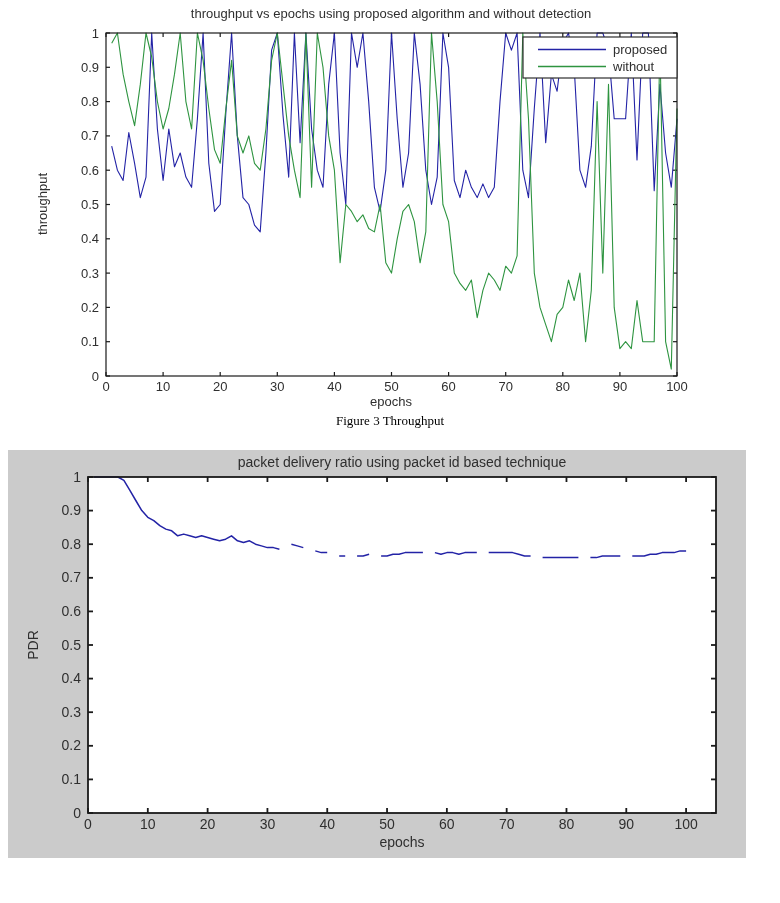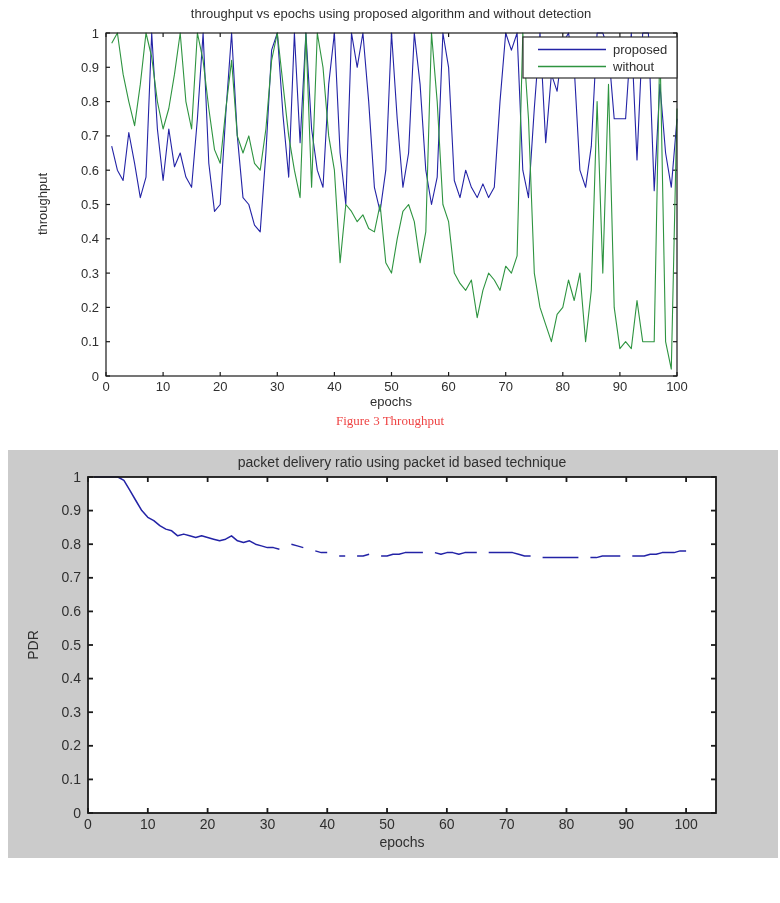--- a/index.html
+++ b/index.html
@@ -8,21 +8,21 @@
   svg{position:absolute;left:0;top:0;}
   #c1{left:0;top:0;}
   .panel{position:absolute;left:8px;top:450px;width:738px;height:408px;}
   #c2{left:0;top:0;}
   .chart-title{font-family:"Liberation Sans",sans-serif;font-size:13px;fill:#2f2f2f;}
   .chart-title.big{font-size:14px;}
   .axis-label{font-family:"Liberation Sans",sans-serif;font-size:13px;fill:#2f2f2f;}
   .axis-label.big{font-size:14px;}
   .tick-label{font-family:"Liberation Sans",sans-serif;fill:#2f2f2f;}
   .caption{position:absolute;left:0;width:780px;text-align:center;
-           font-family:"Liberation Serif",serif;font-size:13px;color:#ef4444;}
+           font-family:"Liberation Serif",serif;font-size:13px;color:#000000;}
   #cap1{top:413px;}
   #cap2{top:868px;}
 </style>
 </head>
 <body>
 
 <div class="page">
 
   <svg id="c1" width="780" height="440">
     <text class="chart-title" x="391" y="18" text-anchor="middle">throughput vs epochs using proposed algorithm and without detection</text>
@@ -99,21 +99,21 @@
       <polyline points="111.7,43.3 117.4,33.0 123.1,74.2 128.8,101.6 134.6,125.6 140.3,84.4 146.0,33.0 151.7,57.0 157.4,101.6 163.1,129.0 168.8,108.5 174.5,74.2 180.2,33.0 185.9,101.6 191.6,129.0 197.4,33.0 203.1,60.4 208.8,108.5 214.5,149.6 220.2,163.3 225.9,108.5 231.6,60.4 237.3,135.9 243.0,153.0 248.8,135.9 254.5,163.3 260.2,170.2 265.9,129.0 271.6,60.4 277.3,33.0 283.0,84.4 288.7,135.9 294.4,170.2 300.1,197.6 305.9,33.0 311.6,187.3 317.3,33.0 323.0,67.3 328.7,135.9 334.4,170.2 340.1,262.8 345.8,204.5 351.5,211.4 357.2,221.7 362.9,214.8 368.7,228.5 374.4,231.9 380.1,204.5 385.8,262.8 391.5,273.1 397.2,238.8 402.9,211.4 408.6,204.5 414.3,221.7 420.1,262.8 425.8,231.9 431.5,33.0 437.2,101.6 442.9,204.5 448.6,221.7 454.3,273.1 460.0,283.4 465.7,290.3 471.4,280.0 477.2,317.7 482.9,290.3 488.6,273.1 494.3,280.0 500.0,290.3 505.7,266.2 511.4,273.1 517.1,255.9 522.8,33.0 528.5,118.8 534.3,273.1 540.0,307.4 545.7,324.6 551.4,341.7 557.1,314.3 562.8,307.4 568.5,280.0 574.2,300.5 579.9,273.1 585.6,341.7 591.3,290.3 597.1,101.6 602.8,273.1 608.5,84.4 614.2,307.4 619.9,348.6 625.6,341.7 631.3,348.6 637.0,300.5 642.7,341.7 648.4,341.7 654.2,341.7 659.9,43.3 665.6,341.7 671.3,369.1 677.0,108.5" fill="none" stroke="#2e9440" stroke-width="1.1" stroke-linejoin="round" stroke-linecap="butt"></polyline>
       <rect x="106" y="33" width="571" height="343" fill="none" stroke="#1a1a1a" stroke-width="1.2"></rect>
       <rect x="523" y="37" width="154" height="41" fill="#ffffff" stroke="#2e2e2e" stroke-width="1.2"></rect>
       <line x1="538" y1="49.5" x2="606" y2="49.5" stroke="#2323a6" stroke-width="1.3"></line>
       <text x="613" y="54" class="tick-label" font-size="13">proposed</text>
       <line x1="538" y1="66.5" x2="606" y2="66.5" stroke="#2e9440" stroke-width="1.3"></line>
       <text x="613" y="71" class="tick-label" font-size="13">without</text>
     </svg>
   <div class="caption" id="cap1">Figure 3 Throughput</div>
 
-  <div class="panel" style="background: rgb(203, 203, 203); padding-left: 32px;">
+  <div class="panel" style="background: rgb(203, 203, 203);">
     <svg id="c2" width="738" height="408">
       <text class="chart-title big" x="394" y="17" text-anchor="middle">packet delivery ratio using packet id based technique</text>
       <text class="axis-label big" x="30" y="195" text-anchor="middle" transform="rotate(-90 30 195)">PDR</text>
       <text class="axis-label big" x="394" y="397" text-anchor="middle">epochs</text>
     <rect x="80" y="27" width="628" height="336" fill="#ffffff" stroke="none"></rect>
         <line x1="80" y1="363" x2="80" y2="358" stroke="#1a1a1a" stroke-width="1.8"></line>
         <line x1="80" y1="27" x2="80" y2="32" stroke="#1a1a1a" stroke-width="1.8"></line>
         <text x="80" y="379" text-anchor="middle" class="tick-label" font-size="14">0</text>
         <line x1="139.8095238095238" y1="363" x2="139.8095238095238" y2="358" stroke="#1a1a1a" stroke-width="1.8"></line>
         <line x1="139.8095238095238" y1="27" x2="139.8095238095238" y2="32" stroke="#1a1a1a" stroke-width="1.8"></line>

